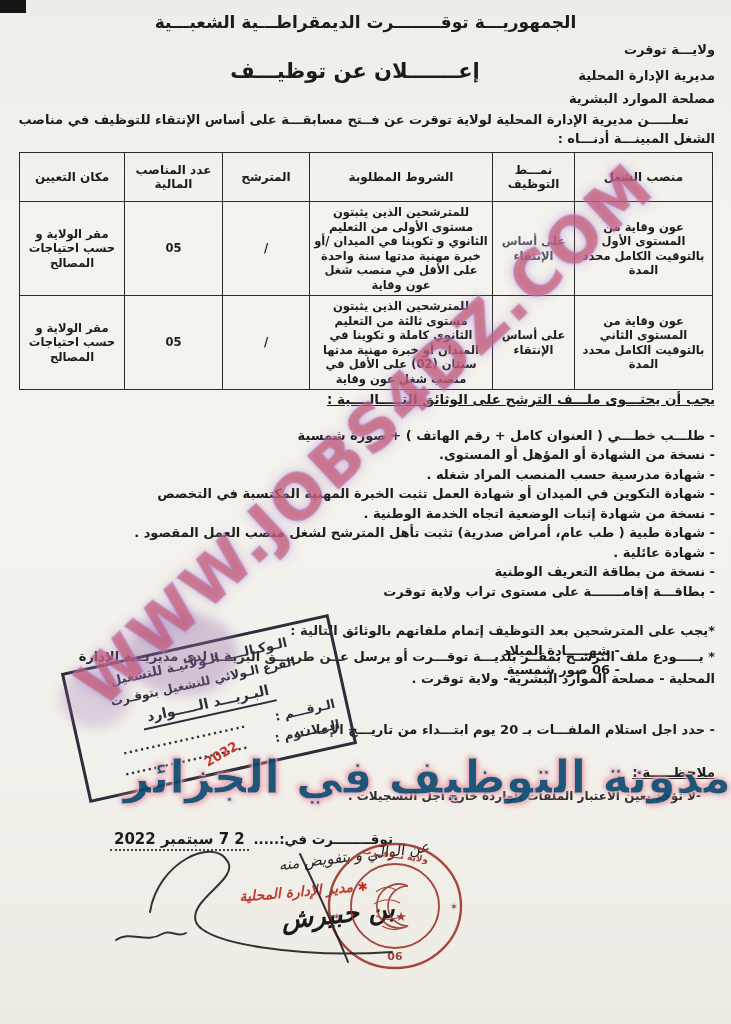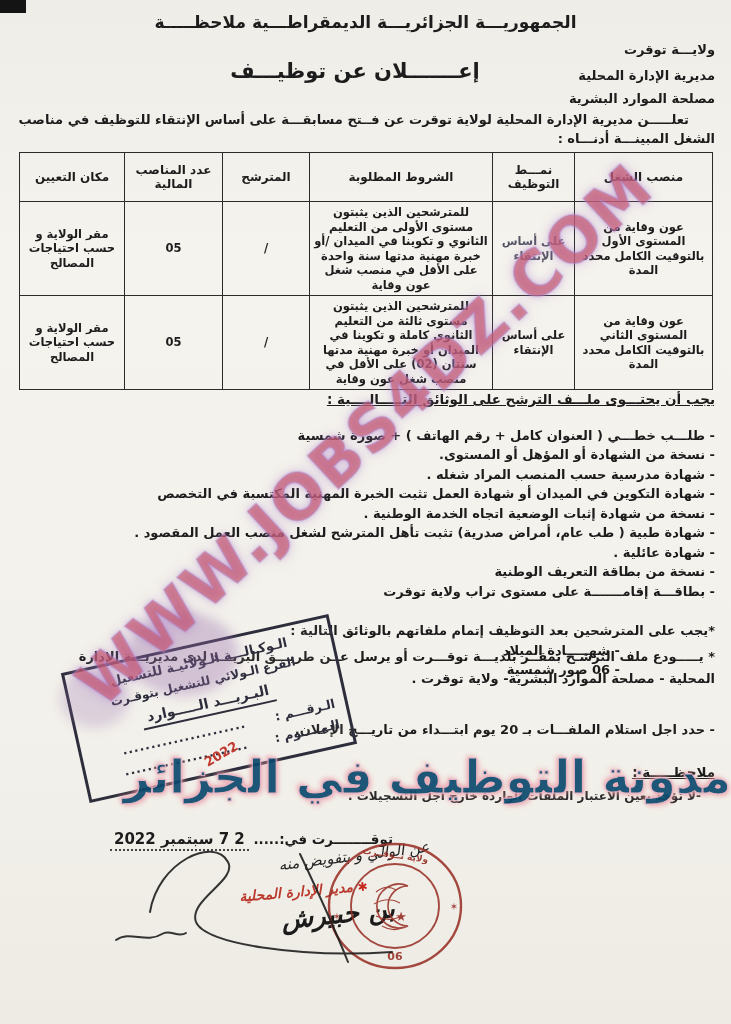--- a/index.html
+++ b/index.html
@@ -72,21 +72,21 @@
   .blob{border-radius:50%;filter:blur(6px);z-index:5;pointer-events:none;}
   .blob1{top:612px;left:128px;width:110px;height:84px;background:rgba(148,106,168,.35);}
   .blob2{top:668px;left:60px;width:70px;height:60px;background:rgba(148,106,168,.25);}
   svg.overlay{position:absolute;top:0;left:0;z-index:4;}
 </style>
 </head>
 <body>
 
 <div class="abs scan-corner"></div>
 
-<div class="abs republic-title">الجمهوريـــة الجزائريـــة الديمقراطـــية ملاحظـــــة</div>
+<div class="abs republic-title">الجمهوريـــة توقــــــــرت الديمقراطـــية الشعبـــية</div>
 <div class="abs hdr-right wilaya">ولايـــة توقرت</div>
 <div class="abs hdr-right directorate">مديرية الإدارة المحلية</div>
 <div class="abs hdr-right service">مصلحة الموارد البشرية</div>
 <div class="abs ann-title">إعـــــــلان عن توظيـــف</div>
 <div class="abs intro">تعلـــــن مديرية الإدارة المحلية لولاية توقرت  عن فــتح مسابقـــة على أساس الإنتقاء  للتوظيف في مناصب الشغل المبينـــة أدنـــاه :</div>
 
 <table class="jobs">
   <colgroup>
     <col style="width:138px">
       <col style="width:82px">

